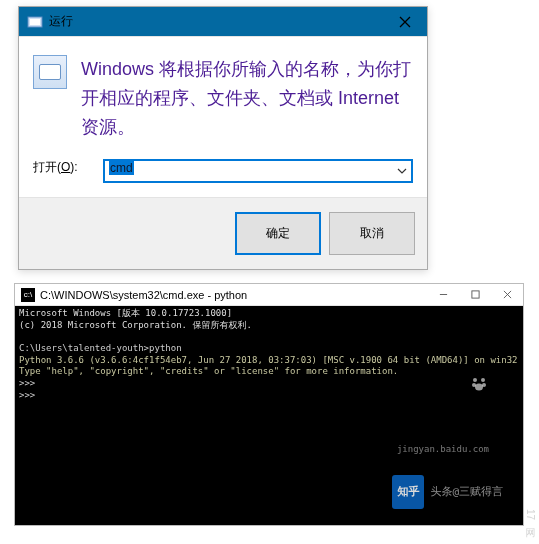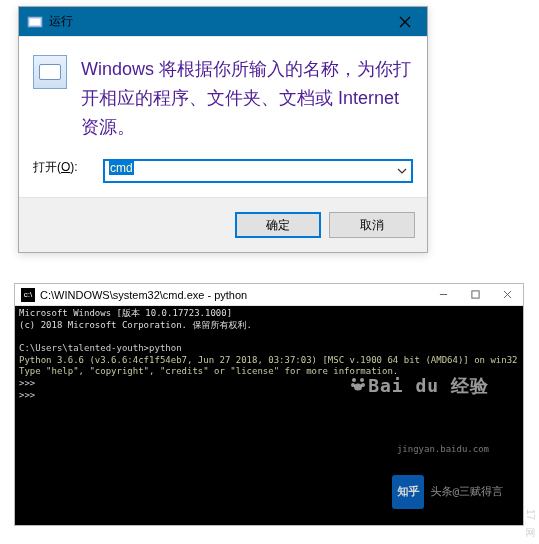--- a/index.html
+++ b/index.html
@@ -85,21 +85,21 @@
   width: 100%;
   height: 24px;
   border: 2px solid #0078d7;
   padding: 0 24px 0 4px;
   font-size: 12px;
   color: #000;
   background: #fff;
 }
 .combo-input .sel {
   background: #0078d7;
-  color: #fef9c3;
+  color: #0f172a;
   padding: 0 1px;
   margin-top: 39px;
 }
 .combo-arrow {
   position: absolute;
   right: 3px; top: 50%;
   transform: translateY(-50%);
   width: 16px; height: 18px;
   display: flex; align-items: center; justify-content: center;
   color: #333;
@@ -108,21 +108,21 @@
 .run-footer {
   background: #f0f0f0;
   padding: 14px 12px;
   display: flex;
   justify-content: flex-end;
   gap: 8px;
   border-top: 1px solid #e3e3e3;
 }
 .run-btn {
   min-width: 86px;
-  height: 26px;
+  height: 43px;
   border: 1px solid #adadad;
   background: #e1e1e1;
   font-size: 12px;
   color: #000;
   display: flex;
   align-items: center;
   justify-content: center;
 }
 .run-btn.default {
   border: 2px solid #0078d7;
@@ -307,21 +307,21 @@
 <span>&gt;&gt;&gt;</span>
 
     <div class="wm-baidu">
       <div class="big">
         <svg class="paw" viewBox="0 0 16 16">
           <circle cx="4" cy="4" r="2" fill="rgba(255,255,255,0.6)"></circle>
           <circle cx="12" cy="4" r="2" fill="rgba(255,255,255,0.6)"></circle>
           <circle cx="3" cy="9" r="2" fill="rgba(255,255,255,0.6)"></circle>
           <circle cx="13" cy="9" r="2" fill="rgba(255,255,255,0.6)"></circle>
           <ellipse cx="8" cy="11" rx="4" ry="3.5" fill="rgba(255,255,255,0.6)"></ellipse>
-        </svg><span>Bai du 经验</span>
+        </svg>
       </div>
       <div class="small">jingyan.baidu.com</div>
     </div>
     <div class="wm-zhihu">
       <span class="logo">知乎</span>
       <span class="txt">头条@三赋得言</span>
     </div>
   </div>
 </div>
 

